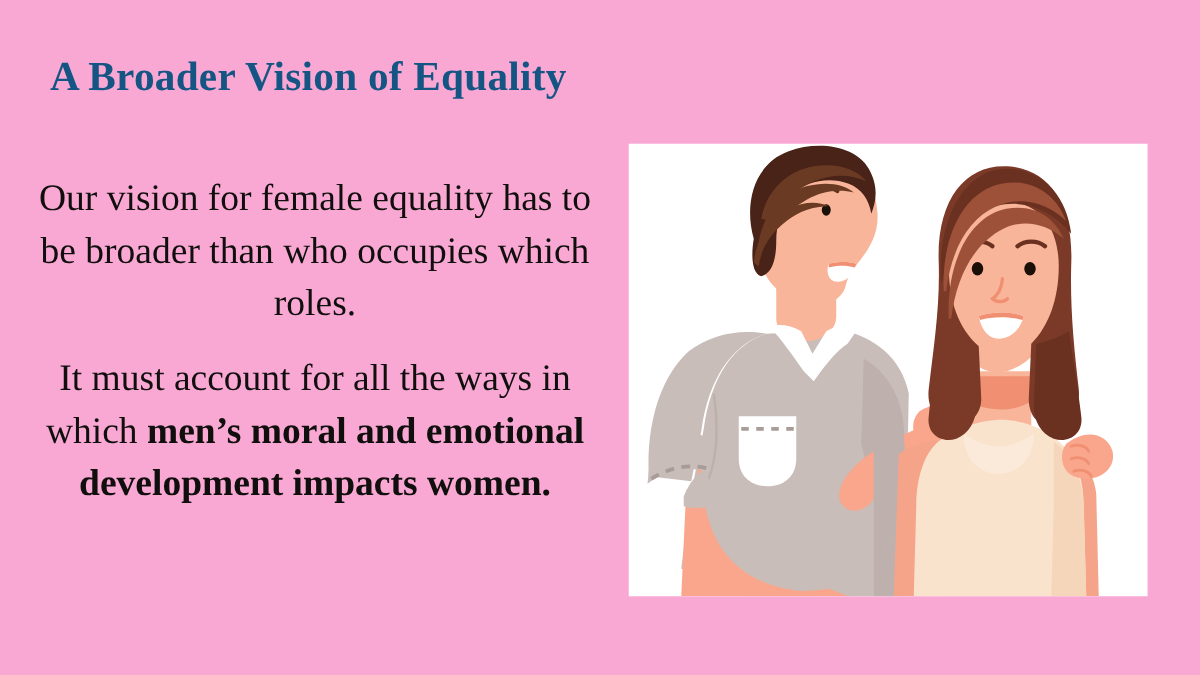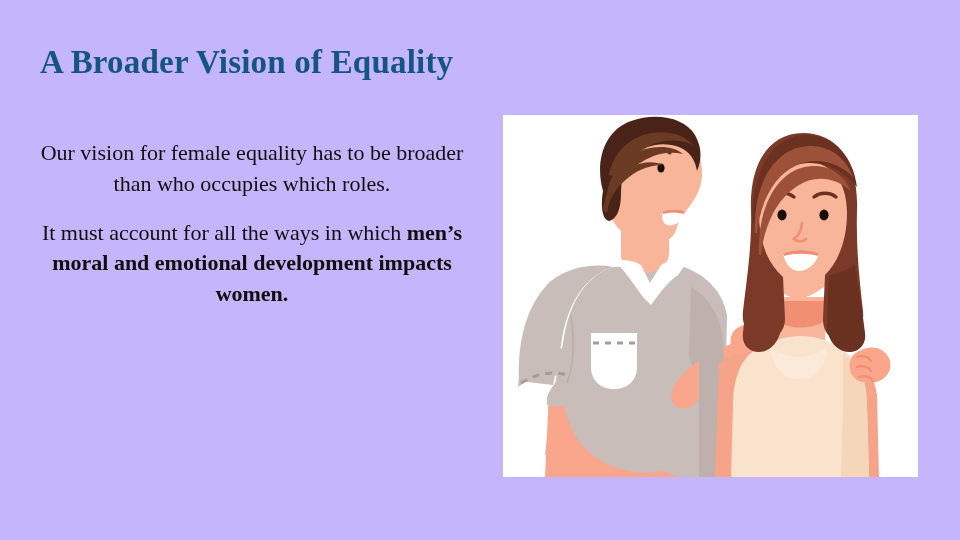--- a/index.html
+++ b/index.html
@@ -12,21 +12,21 @@
 
   body {
     background: #f7f7f1;
     font-family: "Liberation Serif", serif;
     position: relative;
   }
 
   .slide {
     position: absolute;
     inset: 0;
-    background: #c4b5fd;
+    background: #f9a8d4;
   }
 
   
   .slide-title {
     position: absolute;
     left: 40px;
     top: 44px;
     font-family: "Liberation Serif", serif;
     font-weight: bold;
     font-size: 33px;
@@ -40,21 +40,21 @@
     position: absolute;
     left: 28px;
     top: 138px;
     width: 448px;
     text-align: center;
     color: #100f0d;
   }
 
   .body-paragraph {
     font-family: "Liberation Serif", serif;
-    font-size: 22px;
+    font-size: 30px;
     line-height: 1.40;
     color: #100f0d;
   }
 
   .body-paragraph.second {
     margin-top: 18px;
   }
 
   .body-paragraph b { font-weight: bold; }
 

